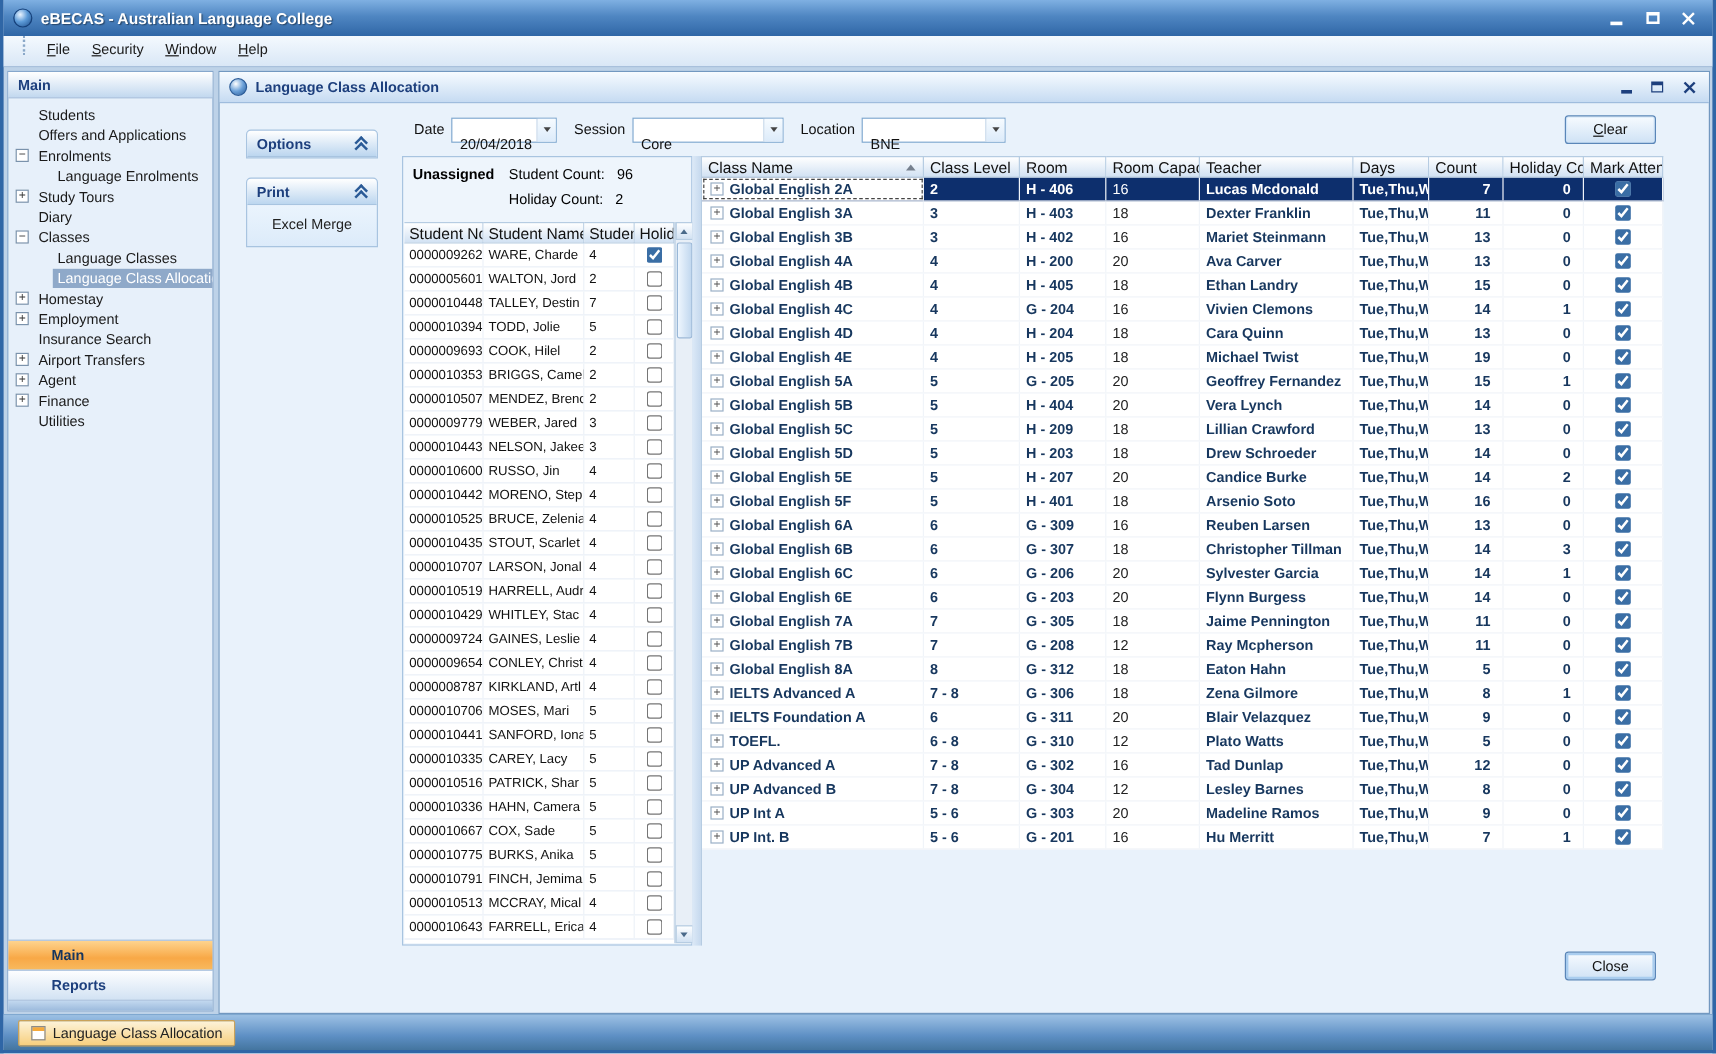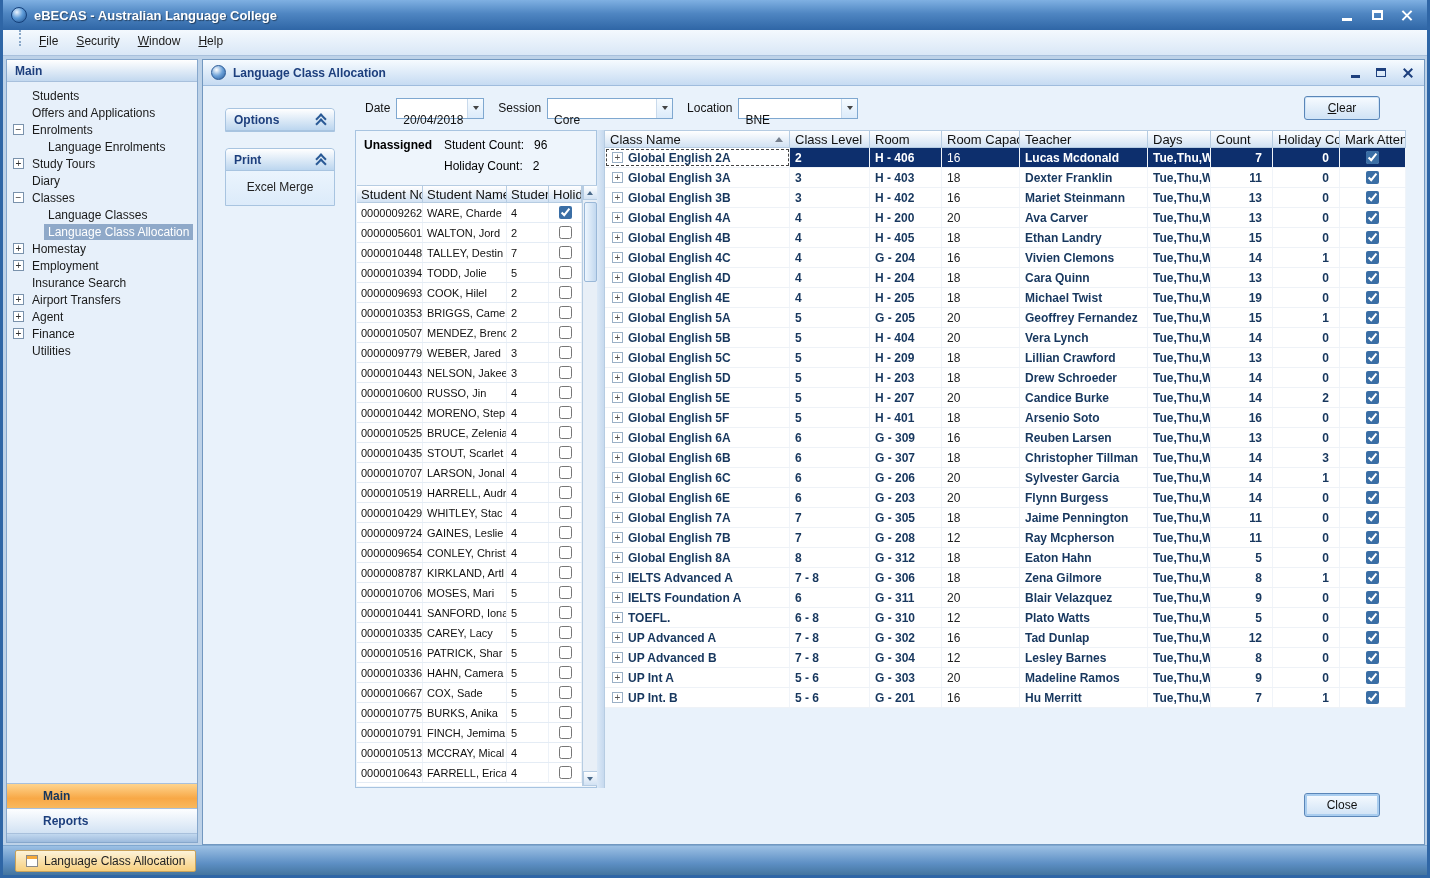--- a/index.html
+++ b/index.html
@@ -25,21 +25,21 @@
   .menubar{height:26px;flex:none;background:linear-gradient(#f4f9fe,#d9e7f6);border-bottom:1px solid #a8c0dc;
            display:flex;align-items:flex-start;padding-left:14px;}
   .menu-grip{width:3px;height:16px;border-left:2px dotted #8aa8c8;margin:0 8px 0 2px;}
   .menu-item{display:inline-block;padding:4px 9px;font-size:12px;color:#1a1a1a;}
   .menu-item::first-letter{text-decoration:underline;}
 
   
   .workspace{flex:1;display:flex;min-height:0;}
 
   
-  .sidebar{width:192px;flex:none;margin:3px 0 2px 3px;background:#e7f0fa;border:1px solid #86a7cc;
+  .sidebar{width:172px;flex:none;margin:3px 0 2px 3px;background:#e7f0fa;border:1px solid #86a7cc;
            display:flex;flex-direction:column;}
   .sb-header{height:22px;flex:none;background:linear-gradient(#ffffff,#c2d8ef);border-bottom:1px solid #a8c0dc;
              color:#1d3f7d;font-weight:bold;font-size:12px;display:flex;align-items:center;padding-left:8px;}
   .tree{flex:1;padding-top:5px;overflow:hidden;font-size:12px;color:#1a1a1a;}
   .tree-item{height:17px;display:flex;align-items:center;white-space:nowrap;}
   .expander{width:11px;height:11px;flex:none;border:1px solid #7a92ac;background:#fff;font-size:10px;
             line-height:9px;text-align:center;color:#333;margin-right:4px;}
   .expander-spacer{width:15px;flex:none;}
   .tree-label{padding:1px 4px;}
   .tree-item.selected .tree-label{background:#8fa9c9;color:#fff;}

